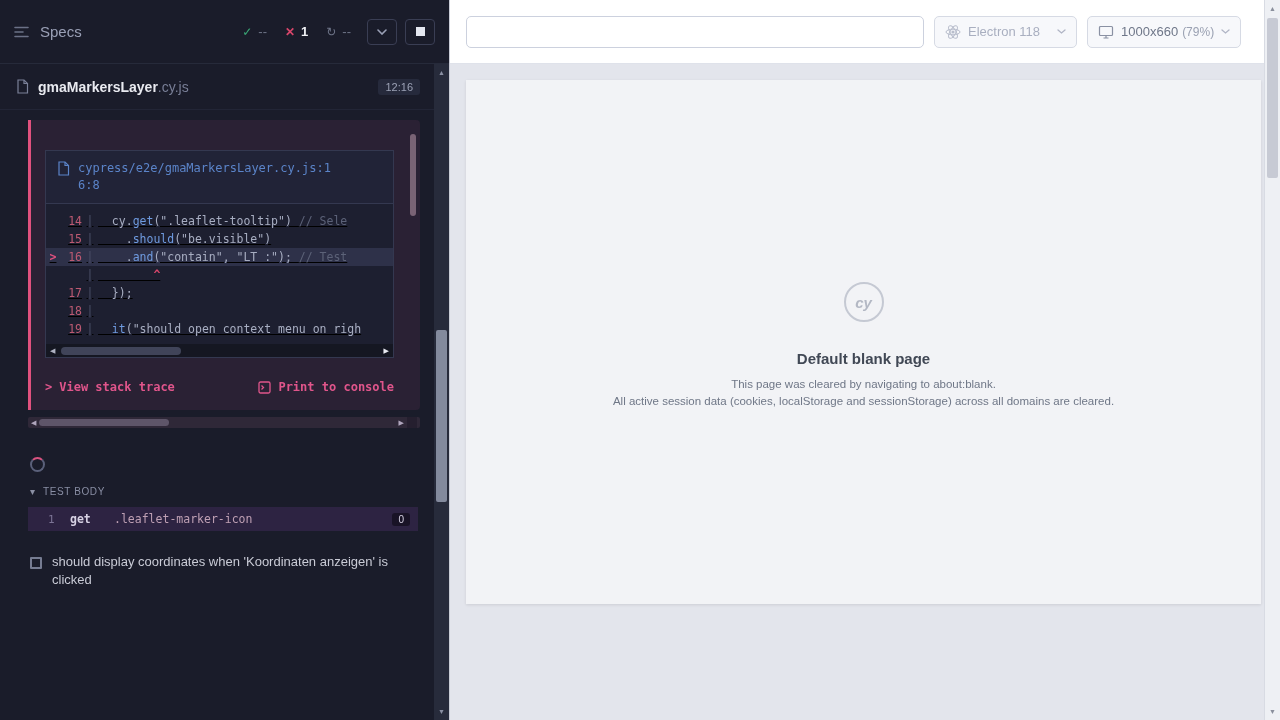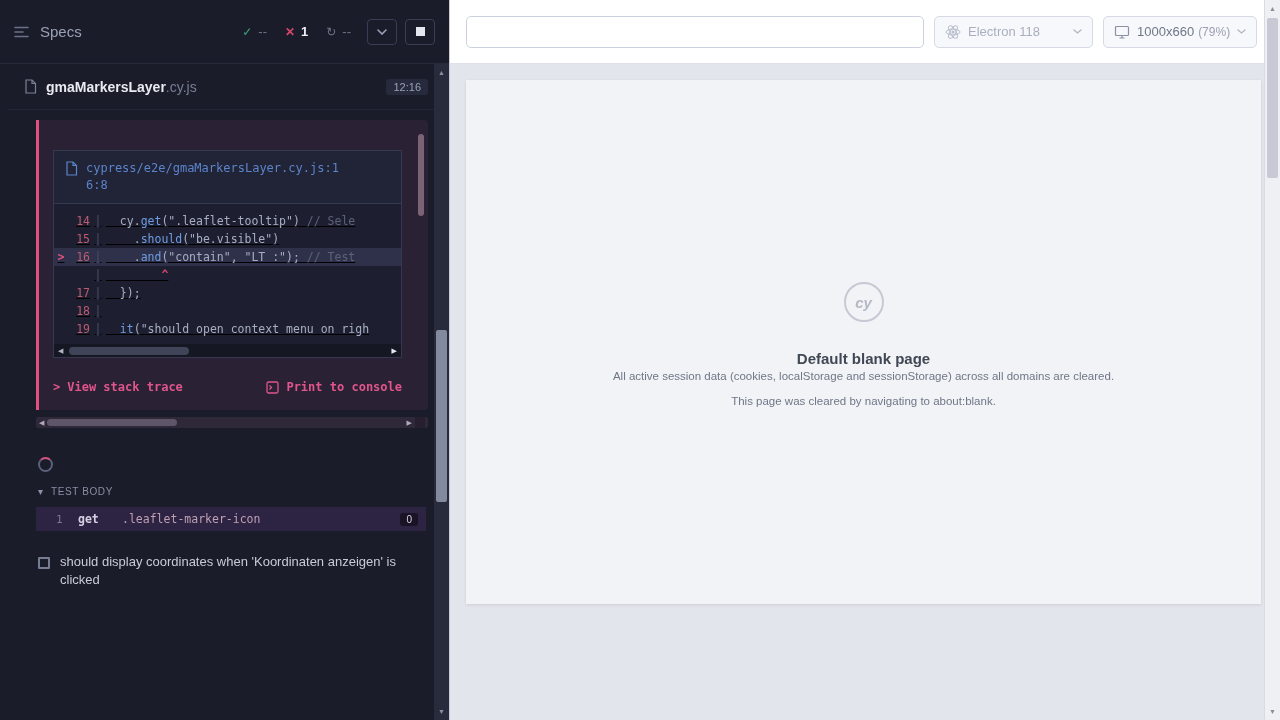--- a/index.html
+++ b/index.html
@@ -16,21 +16,21 @@
   .stat .glyph{font-size:12px;}
   .glyph-pass{color:#3aa776;}
   .glyph-fail{color:#d8466b;font-weight:bold;}
   .glyph-pend{color:#6e7488;}
   .stat-val{color:#6e7488;}
   .stat-val.fail{color:#f0f1f5;font-weight:bold;}
   .hdr-buttons{display:flex;gap:8px;margin-left:16px;}
   .hdr-btn{width:30px;height:26px;border:1px solid #3a3e54;border-radius:4px;background:transparent;display:flex;align-items:center;justify-content:center;cursor:pointer;}
   .stop-square{width:9px;height:9px;background:#e4e7f0;}
 
-  .sidebar-body{position:absolute;top:64px;left:0;width:436px;bottom:0;overflow:hidden;padding-left:8px;}
+  .sidebar-body{position:absolute;top:64px;left:0;width:436px;bottom:0;overflow:hidden;}
 
   .spec-row{height:46px;display:flex;align-items:center;padding:0 16px;gap:9px;border-bottom:1px solid #222536;box-sizing:border-box;cursor:pointer;}
   .spec-name{color:#e9eaf0;font-weight:bold;font-size:14px;}
   .spec-ext{color:#787e96;font-size:14px;}
   .spec-time{margin-left:auto;background:#262a3c;color:#9ba1b5;font-size:11px;padding:2px 7px;border-radius:3px;}
 
   
   .attempt{margin:10px 0 0 28px;width:392px;}
   .error-panel{position:relative;border-left:3px solid #e0517e;background:#2a2134;border-radius:0 4px 4px 0;padding:16px 16px 16px 14px;box-sizing:border-box;}
   .error-msg{font-family:"DejaVu Sans Mono",monospace;font-size:11.5px;line-height:18px;color:#d6547b;overflow-wrap:break-word;width:340px;}
@@ -86,21 +86,21 @@
   .rep-arrow{position:absolute;left:0;width:15px;text-align:center;font-size:7px;color:#8a8fa2;cursor:pointer;}
   .rep-arrow.up{top:5px;}
   .rep-arrow.down{bottom:5px;}
   .rep-thumb{position:absolute;left:2px;width:11px;top:266px;height:172px;background:#838a9d;border-radius:2px;cursor:pointer;}
 
   
   .right-pane{position:absolute;left:449px;top:0;width:815px;height:720px;border-left:1px solid #c9ccd6;box-sizing:border-box;background:#e3e5ec;}
   .runner-header{height:63px;background:#ffffff;border-bottom:1px solid #dfe2ea;display:flex;align-items:center;padding:0 16px;gap:10px;box-sizing:content-box;}
   .url-input{width:458px;height:32px;border:1px solid #ccd1de;border-radius:5px;background:#fff;box-sizing:border-box;outline:none;padding:0 10px;font-size:13px;color:#4a5161;flex:none;}
   .select-btn{height:32px;border:1px solid #d6dae4;border-radius:5px;background:#f7f8fb;display:flex;align-items:center;padding:0 10px;gap:7px;box-sizing:border-box;cursor:pointer;flex:none;}
-  .browser-select{width:159px;color:#a9afc0;font-size:13px;}
+  .browser-select{width:143px;color:#a9afc0;font-size:13px;}
   .viewport-select{width:154px;color:#6f7789;font-size:13px;}
   .select-label{flex:1;white-space:nowrap;overflow:hidden;}
   .vp-size{color:#6f7789;}
   .vp-scale{color:#9aa1b2;font-size:12px;margin-left:4px;}
 
   .aut-stage{position:absolute;left:0;right:0;top:64px;bottom:0;background:#e3e5ec;overflow:hidden;}
   .aut-page{position:absolute;left:16px;top:16px;width:795px;height:524px;background:#f2f3f6;box-shadow:0 1px 3px rgba(0,0,0,0.10);}
   .blank-content{display:flex;flex-direction:column;align-items:center;padding-top:202px;}
   .cy-logo{width:40px;height:40px;border:2px solid #c5c9d3;border-radius:50%;display:flex;align-items:center;justify-content:center;font-size:15px;color:#b3b8c4;font-weight:bold;font-style:italic;box-sizing:border-box;}
   .blank-title{margin-top:28px;font-size:15px;font-weight:bold;color:#414855;}
@@ -283,22 +283,22 @@
           <path d="M1 1l3.5 3L8 1"></path>
         </svg>
       </div>
     </div>
 
     <div class="aut-stage">
       <div class="aut-page">
         <div class="blank-content">
           <div class="cy-logo">cy</div>
           <div class="blank-title">Default blank page</div>
+          <div class="blank-msg">This page was cleared by navigating to about:blank.</div>
           <div class="blank-msg blank-msg2">All active session data (cookies, localStorage and sessionStorage) across all domains are cleared.</div>
-          <div class="blank-msg">This page was cleared by navigating to about:blank.</div>
         </div>
       </div>
     </div>
   </div>
 
   <div class="page-scrollbar">
     <span class="pg-arrow up">▲</span>
     <span class="pg-thumb"></span>
     <span class="pg-arrow down">▼</span>
   </div>

